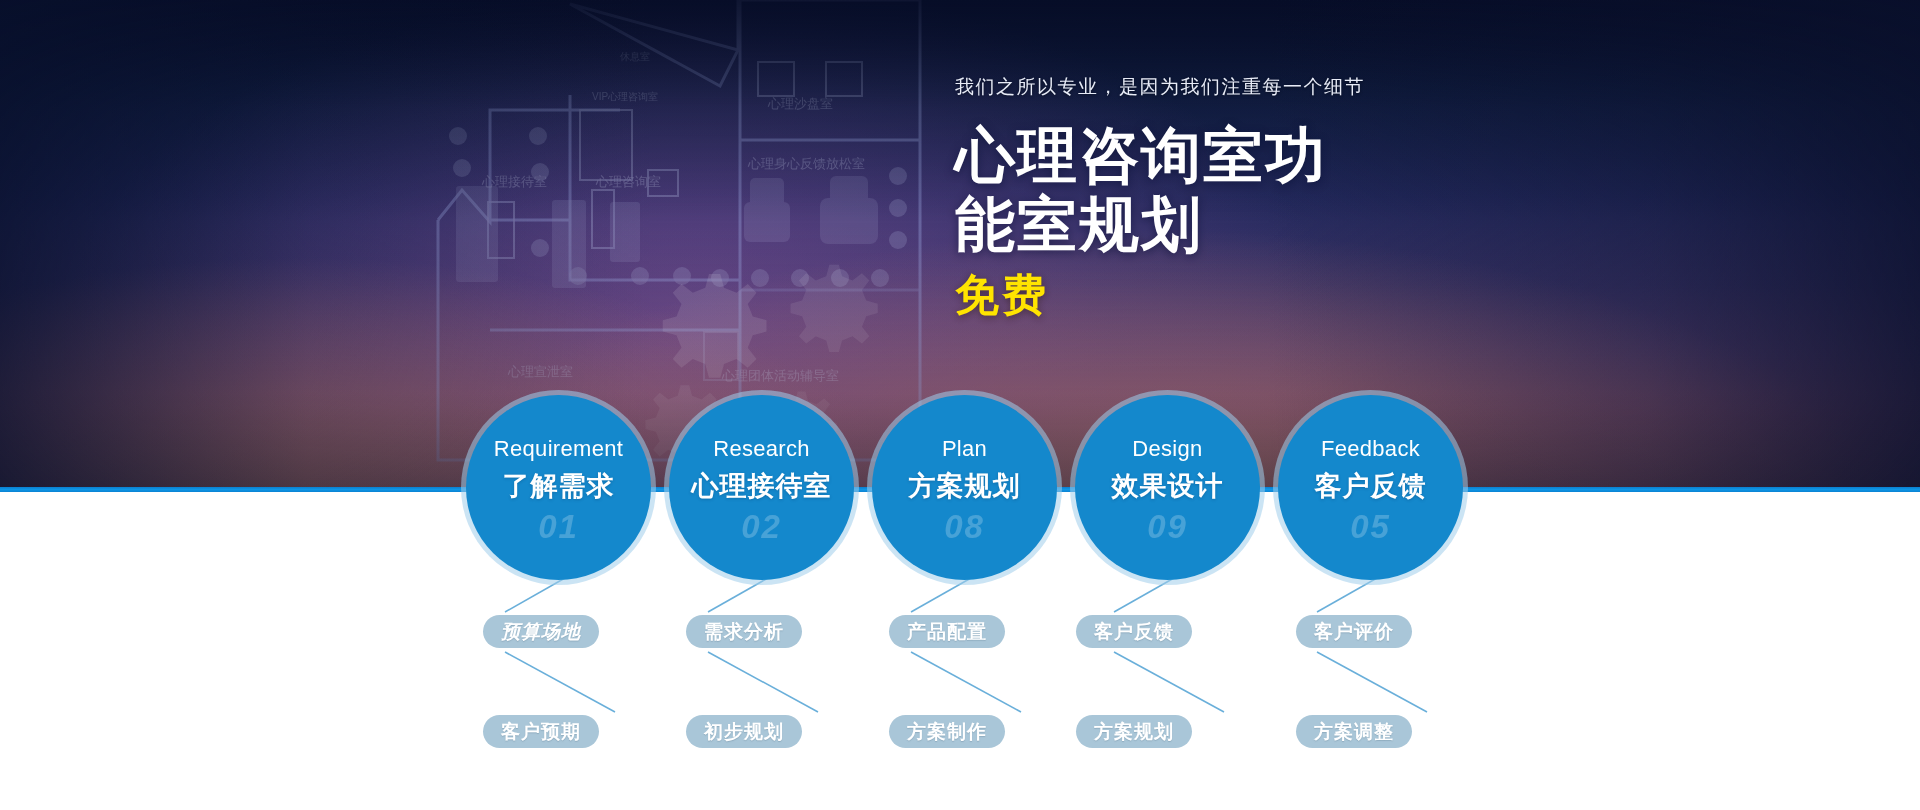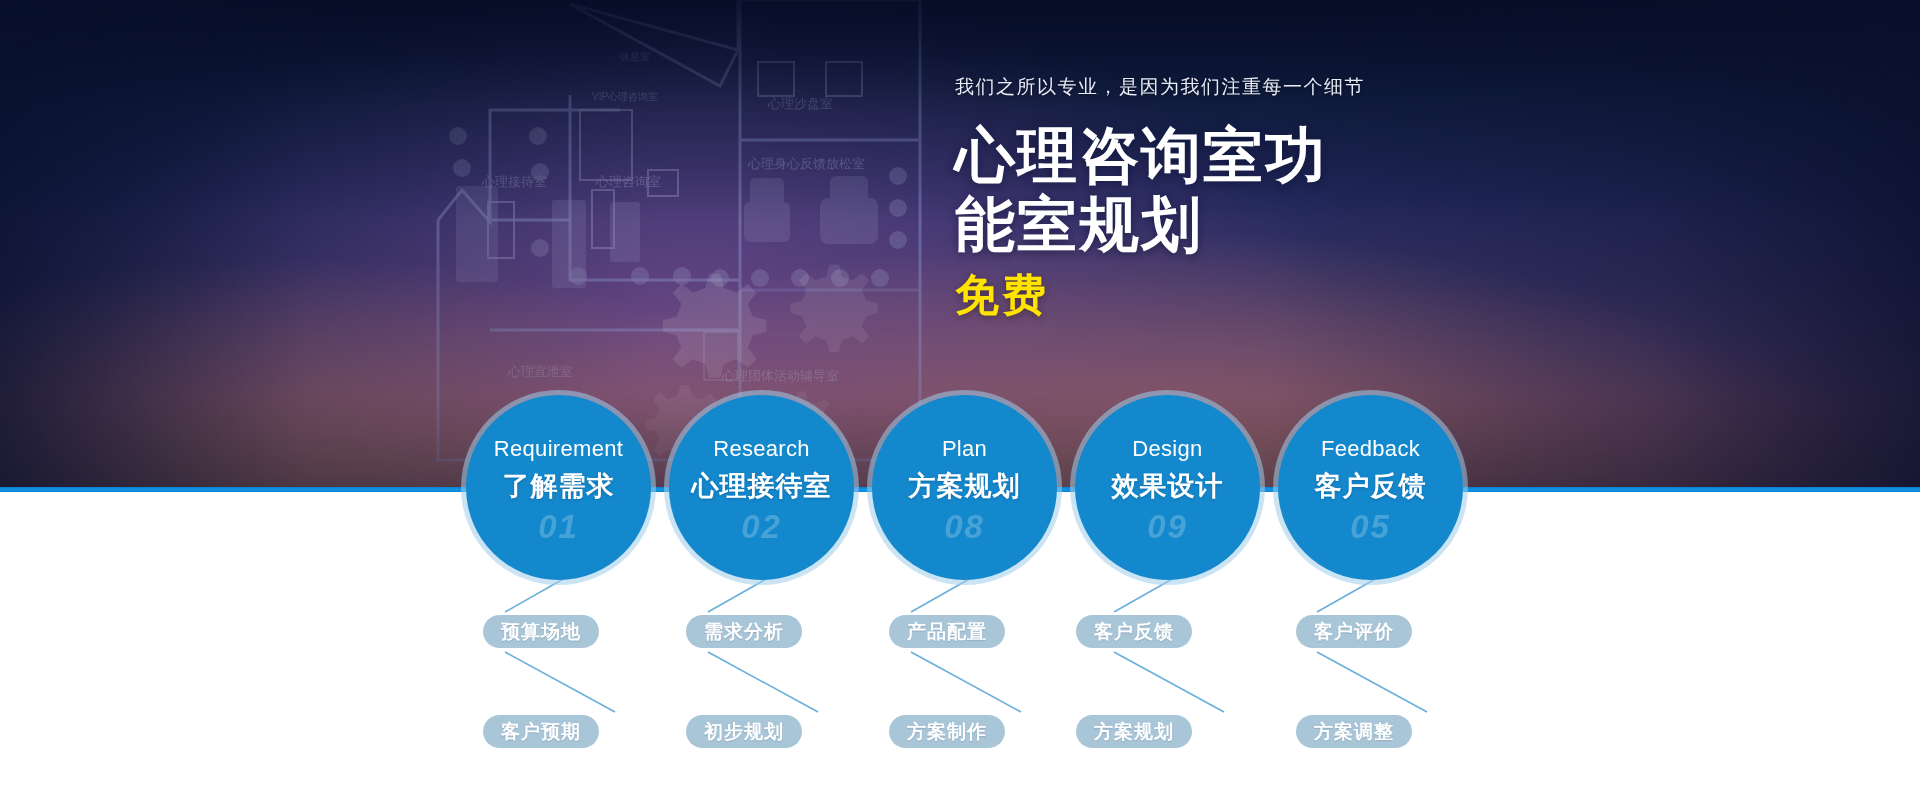--- a/index.html
+++ b/index.html
@@ -238,21 +238,21 @@
 
   <div class="steps">
 
     <div class="step" style="left:466px;">
       <div class="circle">
         <div class="c-en">Requirement</div>
         <div class="c-cn">了解需求</div>
         <div class="c-num">01</div>
       </div>
     </div>
-    <div class="pill r1" style="left:483px;">预算场地</div>
+    <div class="pill r1" style="left:483px;font-style:italic;">预算场地</div>
     <div class="pill r2" style="left:483px;">客户预期</div>
 
     <div class="step" style="left:669px;">
       <div class="circle">
         <div class="c-en">Research</div>
         <div class="c-cn">心理接待室</div>
         <div class="c-num">02</div>
       </div>
     </div>
     <div class="pill r1" style="left:686px;">需求分析</div>

